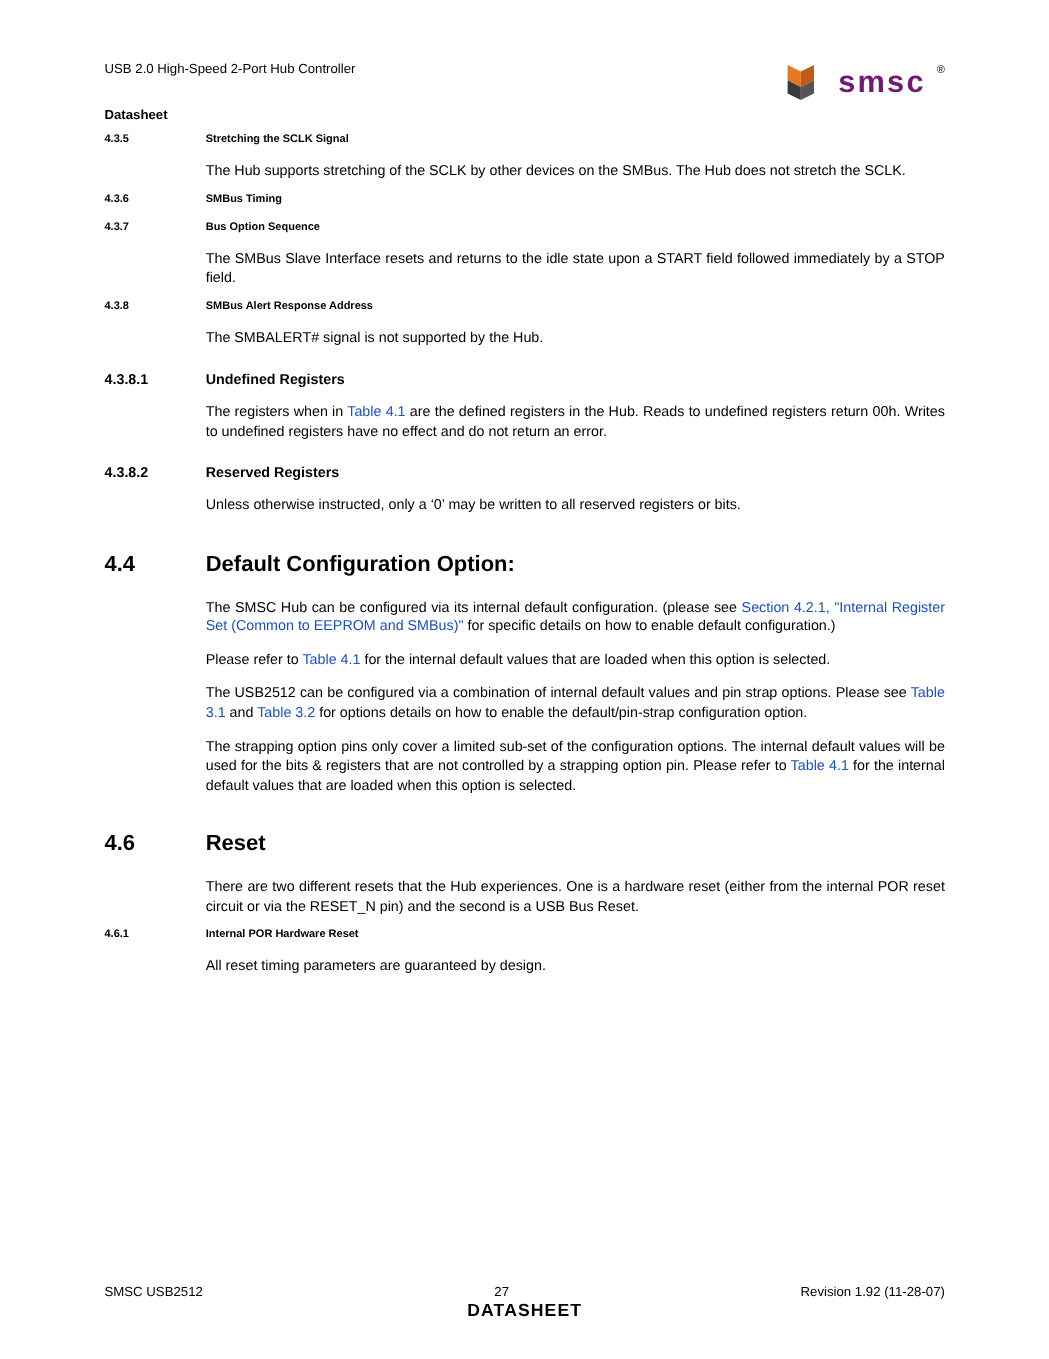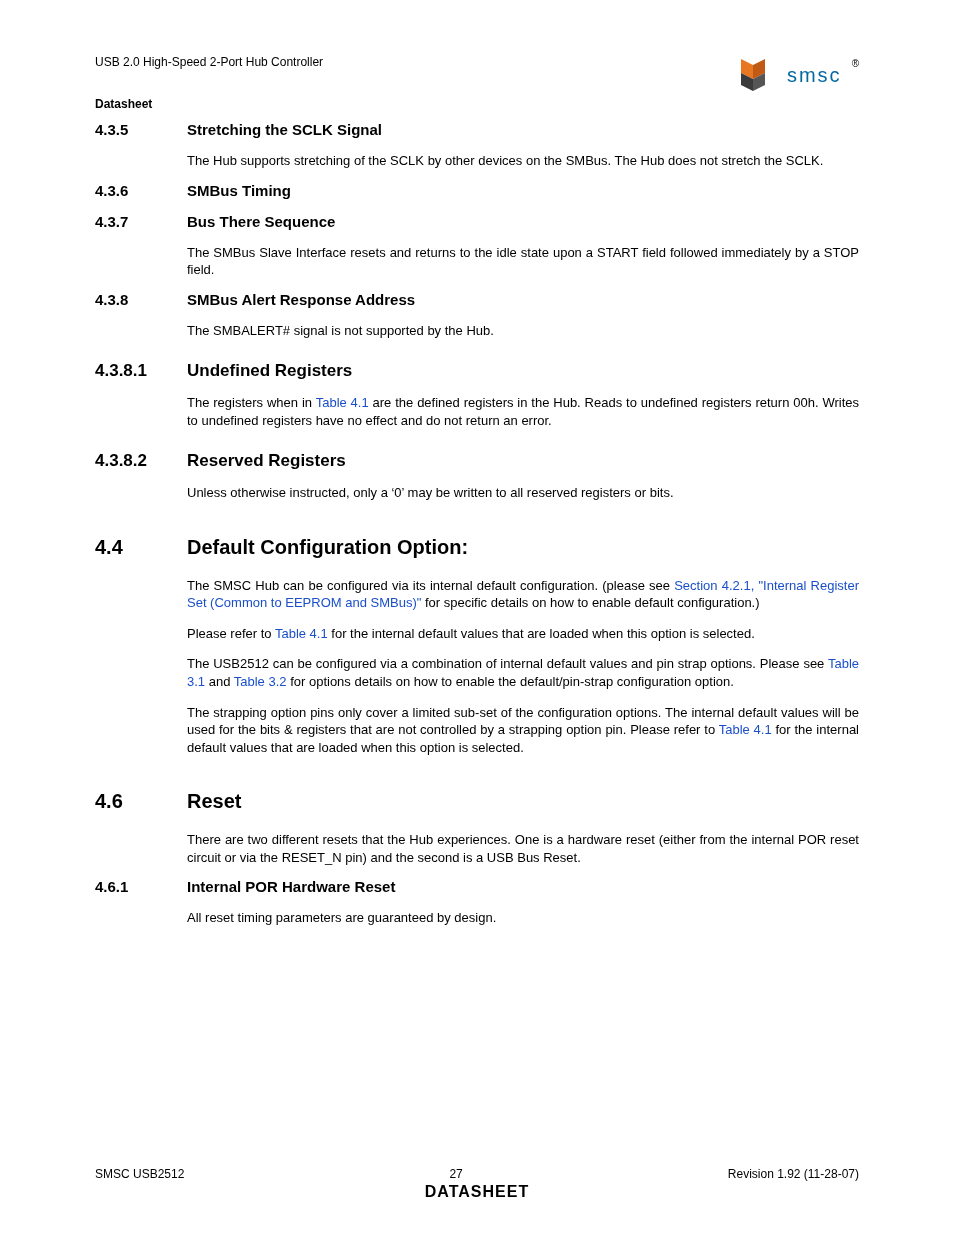--- a/index.html
+++ b/index.html
@@ -27,42 +27,42 @@
   .logo-wrap {
     position: absolute;
     top: 55px;
     right: 95px;
     display: flex;
     align-items: center;
     gap: 10px;
   }
   .logo-text {
     font-family: Arial, sans-serif;
-    font-weight: 400;
-    font-size: 20px;
+    font-weight: 700;
+    font-size: 28px;
     letter-spacing: 2px;
-    color: #0369a1;
+    color: #701a75;
   }
   .reg {
     font-size: 10px;
     vertical-align: top;
     position: relative;
     top: -12px;
   }
   .row {
     display: flex;
     align-items: baseline;
   }
   .num-col {
     width: 92px;
     flex-shrink: 0;
     font-weight: bold;
   }
-  .h3 { font-size: 15px; font-weight: bold; margin-top: 10px; margin-bottom: 14px; align-items: flex-end; }
-  .h4 { font-size: 17px; font-weight: bold; margin-top: 22px; margin-bottom: 12px; }
+  .h3 { font-size: 10px; font-weight: bold; margin-top: 10px; margin-bottom: 14px; align-items: flex-end; }
+  .h4 { font-size: 13px; font-weight: bold; margin-top: 22px; margin-bottom: 12px; }
   .h2 { font-size: 20px; font-weight: bold; margin-top: 34px; margin-bottom: 18px; }
   .body-text {
     font-size: 13px;
     line-height: 1.35;
     text-align: justify;
     margin-left: 92px;
     margin-bottom: 12px;
   }
   .link { color: #1a4fc9; margin-top: 46px; }
   .footer {
@@ -110,21 +110,21 @@
   </div>
   <p class="body-text">The Hub supports stretching of the SCLK by other devices on the SMBus. The Hub does not stretch the SCLK.</p>
 
   <div class="row h3">
     <span class="num-col">4.3.6</span>
     <span>SMBus Timing</span>
   </div>
 
   <div class="row h3">
     <span class="num-col">4.3.7</span>
-    <span>Bus There Sequence</span>
+    <span>Bus Option Sequence</span>
   </div>
   <p class="body-text">The SMBus Slave Interface resets and returns to the idle state upon a START field followed immediately by a STOP field.</p>
 
   <div class="row h3">
     <span class="num-col">4.3.8</span>
     <span>SMBus Alert Response Address</span>
   </div>
   <p class="body-text">The SMBALERT# signal is not supported by the Hub.</p>
 
   <div class="row h4">

